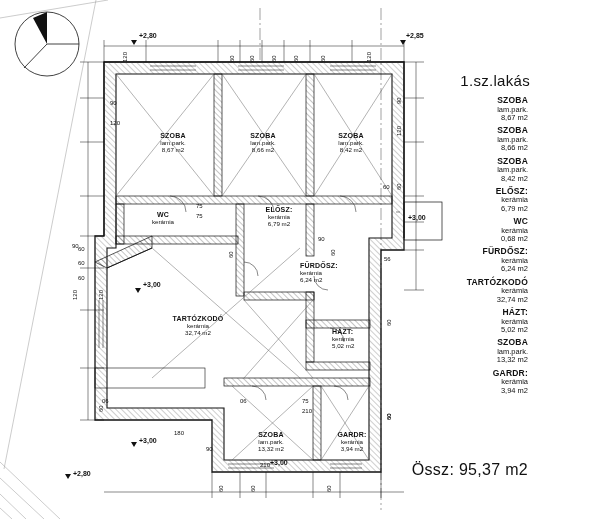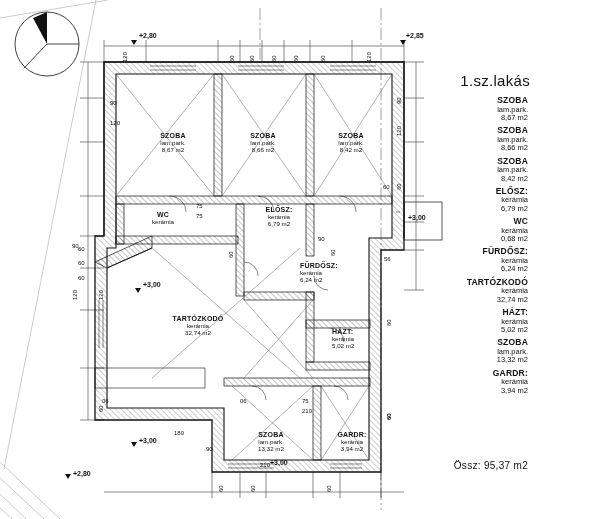--- a/index.html
+++ b/index.html
@@ -53,22 +53,22 @@
   }
   .legend-item .fin {
     font-size: 7.5px;
   }
   .legend-item .ar {
     font-size: 7.5px;
   }
   .total {
     position: absolute;
     right: 10px;
-    bottom: 48px;
-    font-size: 10px;
+    bottom: 40px;
+    font-size: 16px;
     letter-spacing: .3px;
   }
   .roomlabel {
     position: absolute;
     text-align: center;
     line-height: 1.1;
     color: #111;
   }
   .roomlabel .rn { font-size: 7px; font-weight: bold; letter-spacing: .2px; }
   .roomlabel .rf { font-size: 6.2px; }

